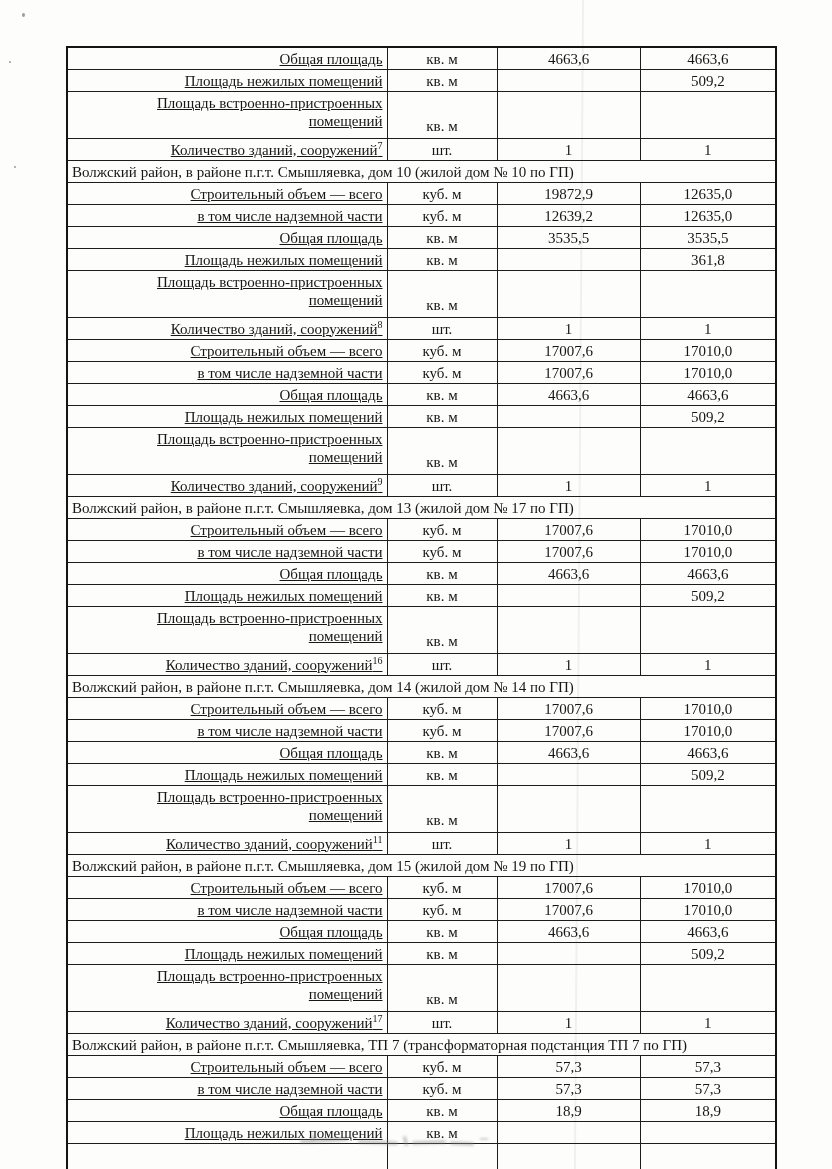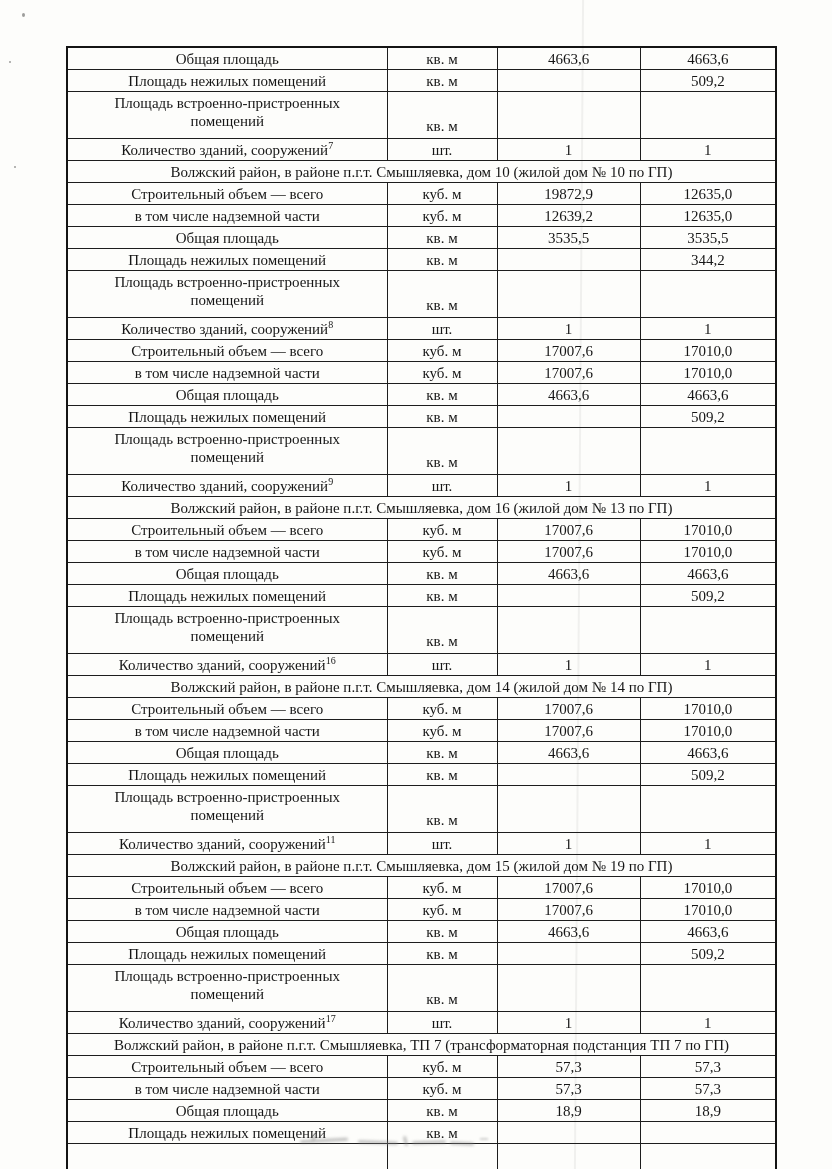--- a/index.html
+++ b/index.html
@@ -40,26 +40,26 @@
   }
   table.doc td{
     border:1.6px solid #1d1d1d;
     font-size:15px;line-height:1.2;
     padding:1px 4px;
     height:19px;
     vertical-align:middle;
     overflow:hidden;
     white-space:pre-line;
   }
-  td.c-label{text-align:center;padding-left:6px;}
+  td.c-label{text-align:right;padding-left:6px;text-decoration:underline;}
   td.c-unit,td.c-v1,td.c-v2{text-align:center;}
   tr.tall td{height:42px;}
   tr.tall td.c-label{vertical-align:top;padding-top:2px;margin-left:48px;}
   tr.tall td.c-unit{vertical-align:bottom;padding-bottom:3px;}
-  td.hdr{text-align:center;height:20px;white-space:normal;}
+  td.hdr{text-align:left;height:20px;white-space:normal;}
   sup.fn{font-size:10px;line-height:0;}
 </style>
 </head>
 <body>
 
 <div class="page">
   <div class="streak"></div>
   <div class="speck s1"></div>
   <div class="speck s2"></div>
   <div class="speck s3"></div>
@@ -115,21 +115,21 @@
         <tr>
           <td class="c-label"><span>Общая площадь</span></td>
           <td class="c-unit">кв. м</td>
           <td class="c-v1">3535,5</td>
           <td class="c-v2">3535,5</td>
         </tr>
         <tr>
           <td class="c-label"><span>Площадь нежилых помещений</span></td>
           <td class="c-unit">кв. м</td>
           <td class="c-v1"></td>
-          <td class="c-v2">344,2</td>
+          <td class="c-v2">361,8</td>
         </tr>
         <tr class="tall">
           <td class="c-label"><span>Площадь встроенно-пристроенных
 помещений</span></td>
           <td class="c-unit">кв. м</td>
           <td class="c-v1"></td>
           <td class="c-v2"></td>
         </tr>
         <tr>
           <td class="c-label"><span>Количество зданий, сооружений</span><sup class="fn">8</sup></td>
@@ -168,21 +168,21 @@
           <td class="c-v1"></td>
           <td class="c-v2"></td>
         </tr>
         <tr>
           <td class="c-label"><span>Количество зданий, сооружений</span><sup class="fn">9</sup></td>
           <td class="c-unit">шт.</td>
           <td class="c-v1">1</td>
           <td class="c-v2">1</td>
         </tr>
         <tr>
-          <td colspan="4" class="hdr">Волжский район, в районе п.г.т. Смышляевка, дом 16 (жилой дом № 13 по ГП)</td>
+          <td colspan="4" class="hdr">Волжский район, в районе п.г.т. Смышляевка, дом 13 (жилой дом № 17 по ГП)</td>
         </tr>
         <tr>
           <td class="c-label"><span>Строительный объем — всего</span></td>
           <td class="c-unit">куб. м</td>
           <td class="c-v1">17007,6</td>
           <td class="c-v2">17010,0</td>
         </tr>
         <tr>
           <td class="c-label"><span>в том числе надземной части</span></td>
           <td class="c-unit">куб. м</td>

